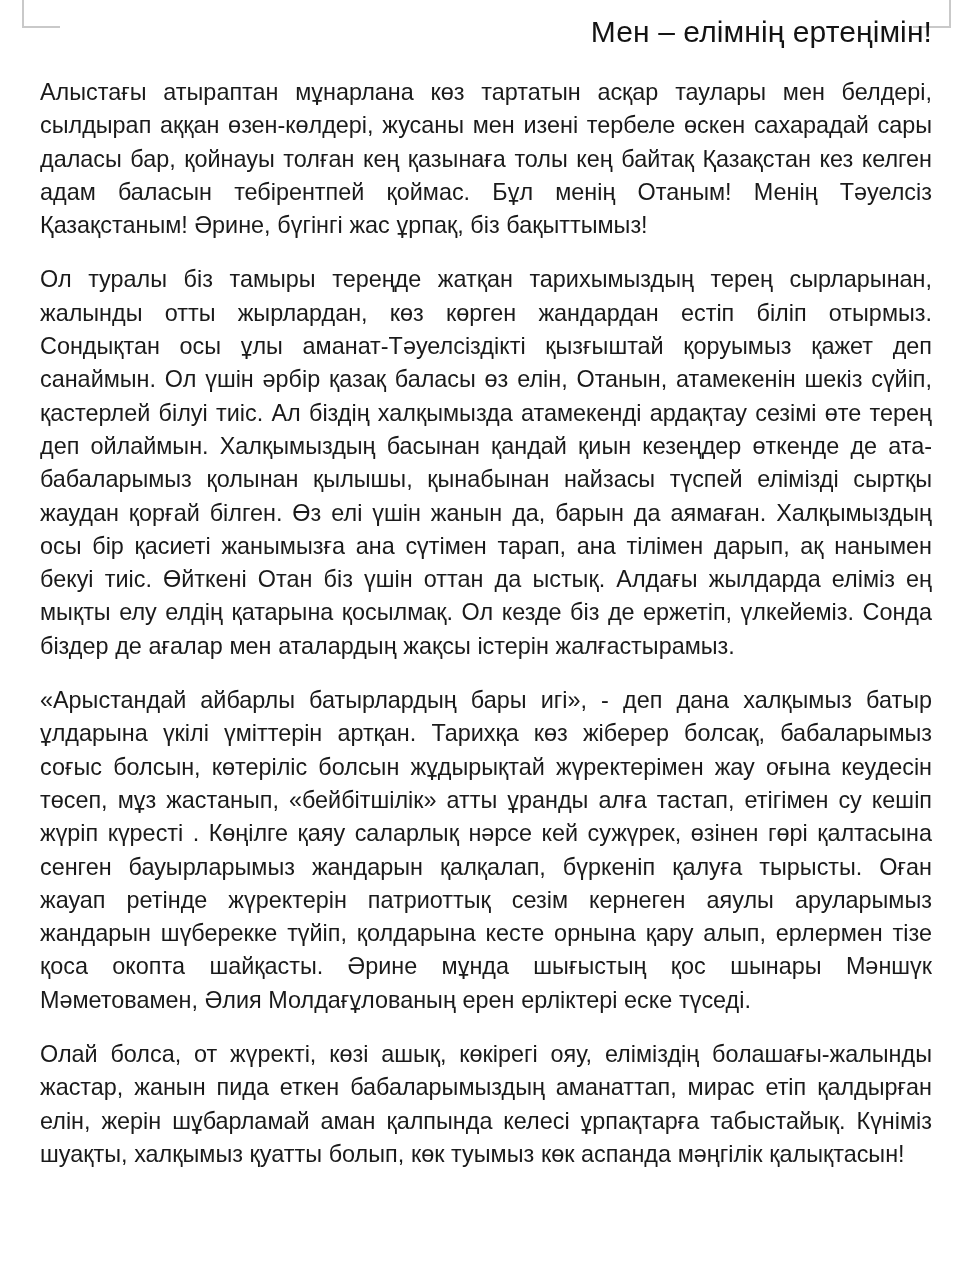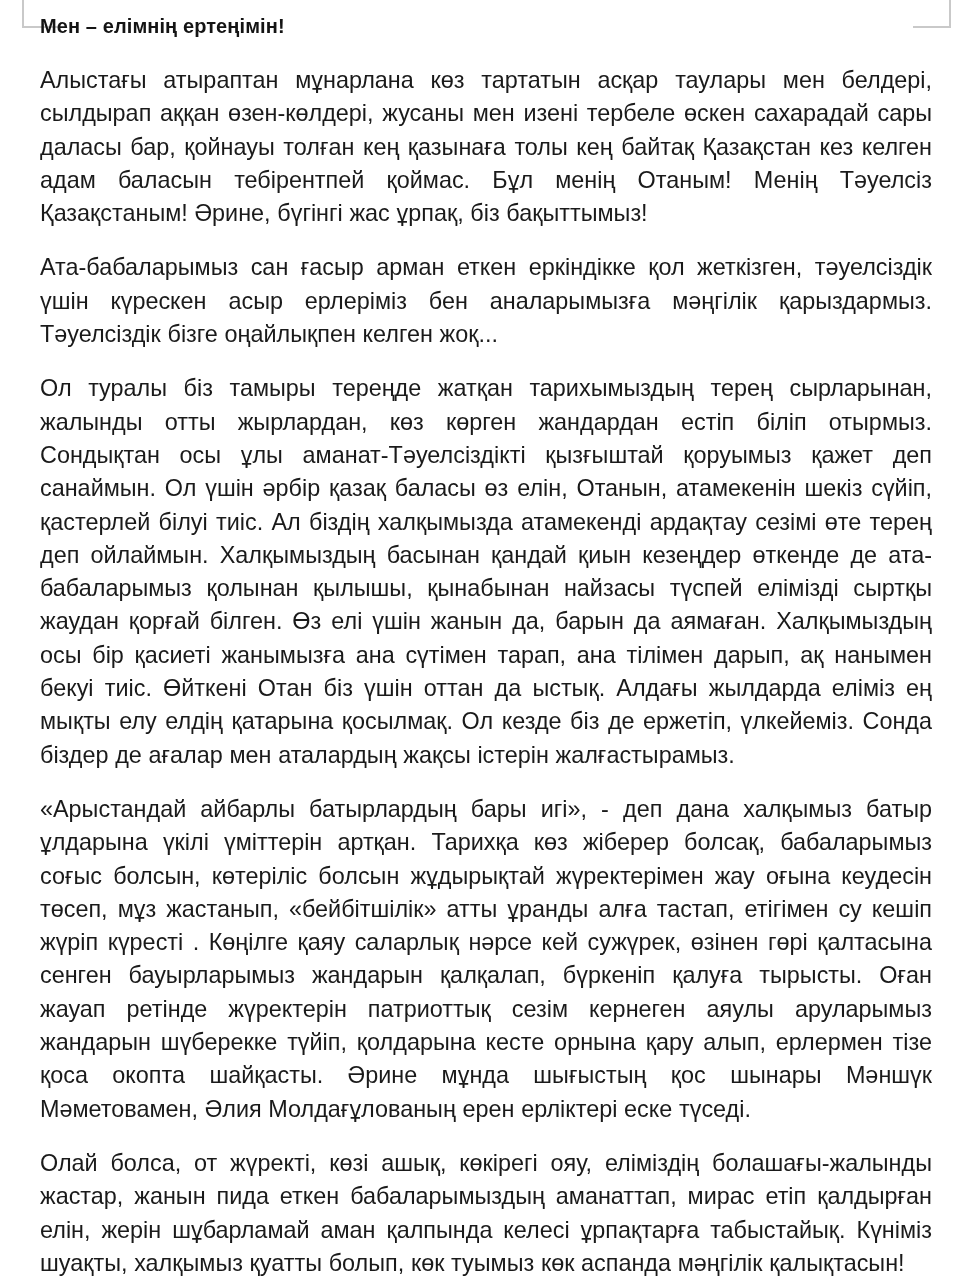--- a/index.html
+++ b/index.html
@@ -40,23 +40,23 @@
     border-bottom: 2px solid #c9c9c9;
   }
   .content {
     position: absolute;
     top: 0;
     left: 40px;
     right: 41px;
     width: 892px;
   }
   .doc-title {
-    text-align: left;
-    font-size: 20px;
-    font-weight: 700;
+    text-align: right;
+    font-size: 30px;
+    font-weight: 400;
     line-height: 1.2;
     margin: 14px 0 0 0;
     padding: 0;
     letter-spacing: 0.1px;
     color: #141414;
   }
   .body-text {
     margin: 0;
     padding: 0;
   }
@@ -85,20 +85,19 @@
 
   <div class="crop-mark tl"></div>
   <div class="crop-mark tr"></div>
 
   <div class="content">
 
     <h1 class="doc-title">Мен – елімнің ертеңімін!</h1>
 
     <div class="body-text">
       <p class="para first-para">Алыстағы атыраптан мұнарлана көз тартатын асқар таулары мен белдері, сылдырап аққан өзен-көлдері, жусаны мен изені тербеле өскен сахарадай сары даласы бар, қойнауы толған кең қазынаға толы кең байтақ Қазақстан кез келген адам баласын тебірентпей қоймас. Бұл менің Отаным! Менің Тәуелсіз Қазақстаным! Әрине, бүгінгі жас ұрпақ, біз бақыттымыз!</p>
-      <p class="para">Ата-бабаларымыз сан ғасыр арман еткен еркіндікке қол жеткізген, тәуелсіздік үшін күрескен асыр ерлеріміз бен аналарымызға мәңгілік қарыздармыз. Тәуелсіздік бізге оңайлықпен келген жоқ...</p>
       <p class="para">Ол туралы біз тамыры тереңде жатқан тарихымыздың терең сырларынан, жалынды отты жырлардан, көз көрген жандардан естіп біліп отырмыз. Сондықтан осы ұлы аманат-Тәуелсіздікті қызғыштай қоруымыз қажет деп санаймын. Ол үшін әрбір қазақ баласы өз елін, Отанын, атамекенін шекіз сүйіп, қастерлей білуі тиіс. Ал біздің халқымызда атамекенді ардақтау сезімі өте терең деп ойлаймын. Халқымыздың басынан қандай қиын кезеңдер өткенде де ата-бабаларымыз қолынан қылышы, қынабынан найзасы түспей елімізді сыртқы жаудан қорғай білген. Өз елі үшін жанын да, барын да аямаған. Халқымыздың осы бір қасиеті жанымызға ана сүтімен тарап, ана тілімен дарып, ақ нанымен бекуі тиіс. Өйткені Отан біз үшін оттан да ыстық. Алдағы жылдарда еліміз ең мықты елу елдің қатарына қосылмақ. Ол кезде біз де ержетіп, үлкейеміз. Сонда біздер де ағалар мен аталардың жақсы істерін жалғастырамыз.</p>
       <p class="para">«Арыстандай айбарлы батырлардың бары игі», - деп дана халқымыз батыр ұлдарына үкілі үміттерін артқан. Тарихқа көз жіберер болсақ, бабаларымыз соғыс болсын, көтеріліс болсын жұдырықтай жүректерімен жау оғына кеудесін төсеп, мұз жастанып, «бейбітшілік» атты ұранды алға тастап, етігімен су кешіп жүріп күресті . Көңілге қаяу саларлық нәрсе кей сужүрек, өзінен гөрі қалтасына сенген бауырларымыз жандарын қалқалап, бүркеніп қалуға тырысты. Оған жауап ретінде жүректерін патриоттық сезім кернеген аяулы аруларымыз жандарын шүберекке түйіп, қолдарына кесте орнына қару алып, ерлермен тізе қоса окопта шайқасты. Әрине мұнда шығыстың қос шынары Мәншүк Мәметовамен, Әлия Молдағұлованың ерен ерліктері еске түседі.</p>
       <p class="para">Олай болса, от жүректі, көзі ашық, көкірегі ояу, еліміздің болашағы-жалынды жастар, жанын пида еткен бабаларымыздың аманаттап, мирас етіп қалдырған елін, жерін шұбарламай аман қалпында келесі ұрпақтарға табыстайық. Күніміз шуақты, халқымыз қуатты болып, көк туымыз көк аспанда мәңгілік қалықтасын!</p>
     </div>
 
   </div>
 </div>
 
 </body></html>

